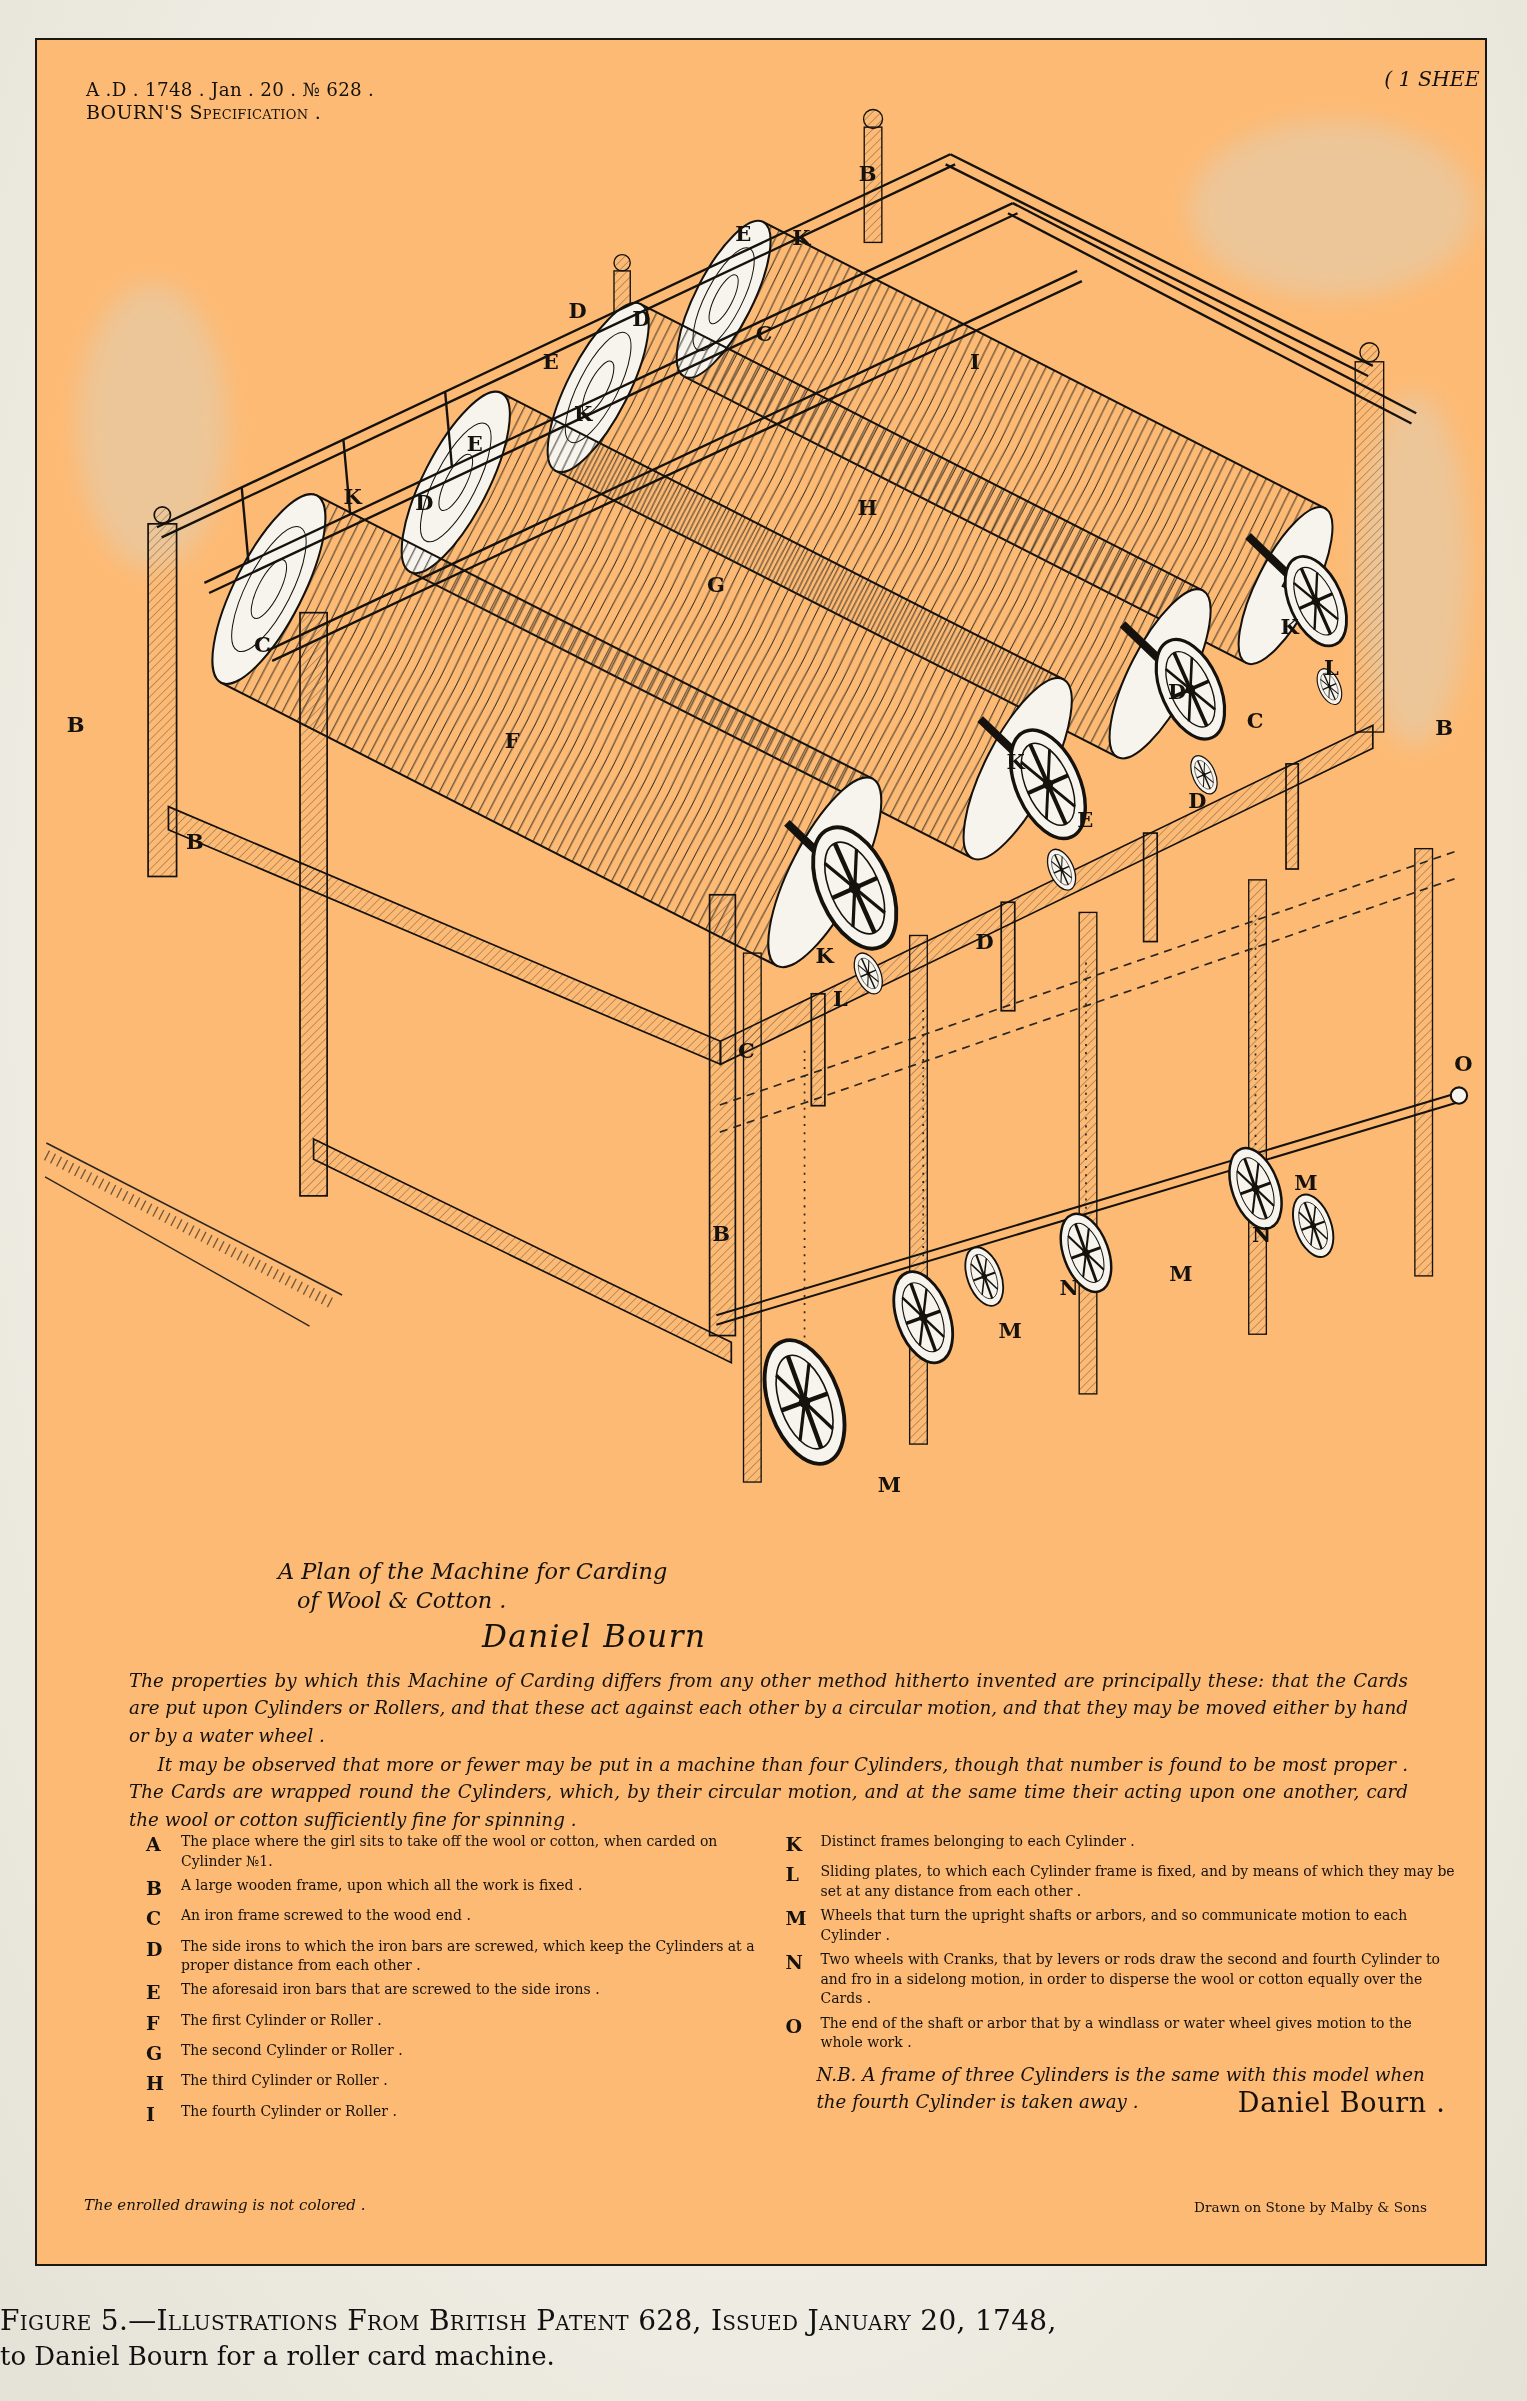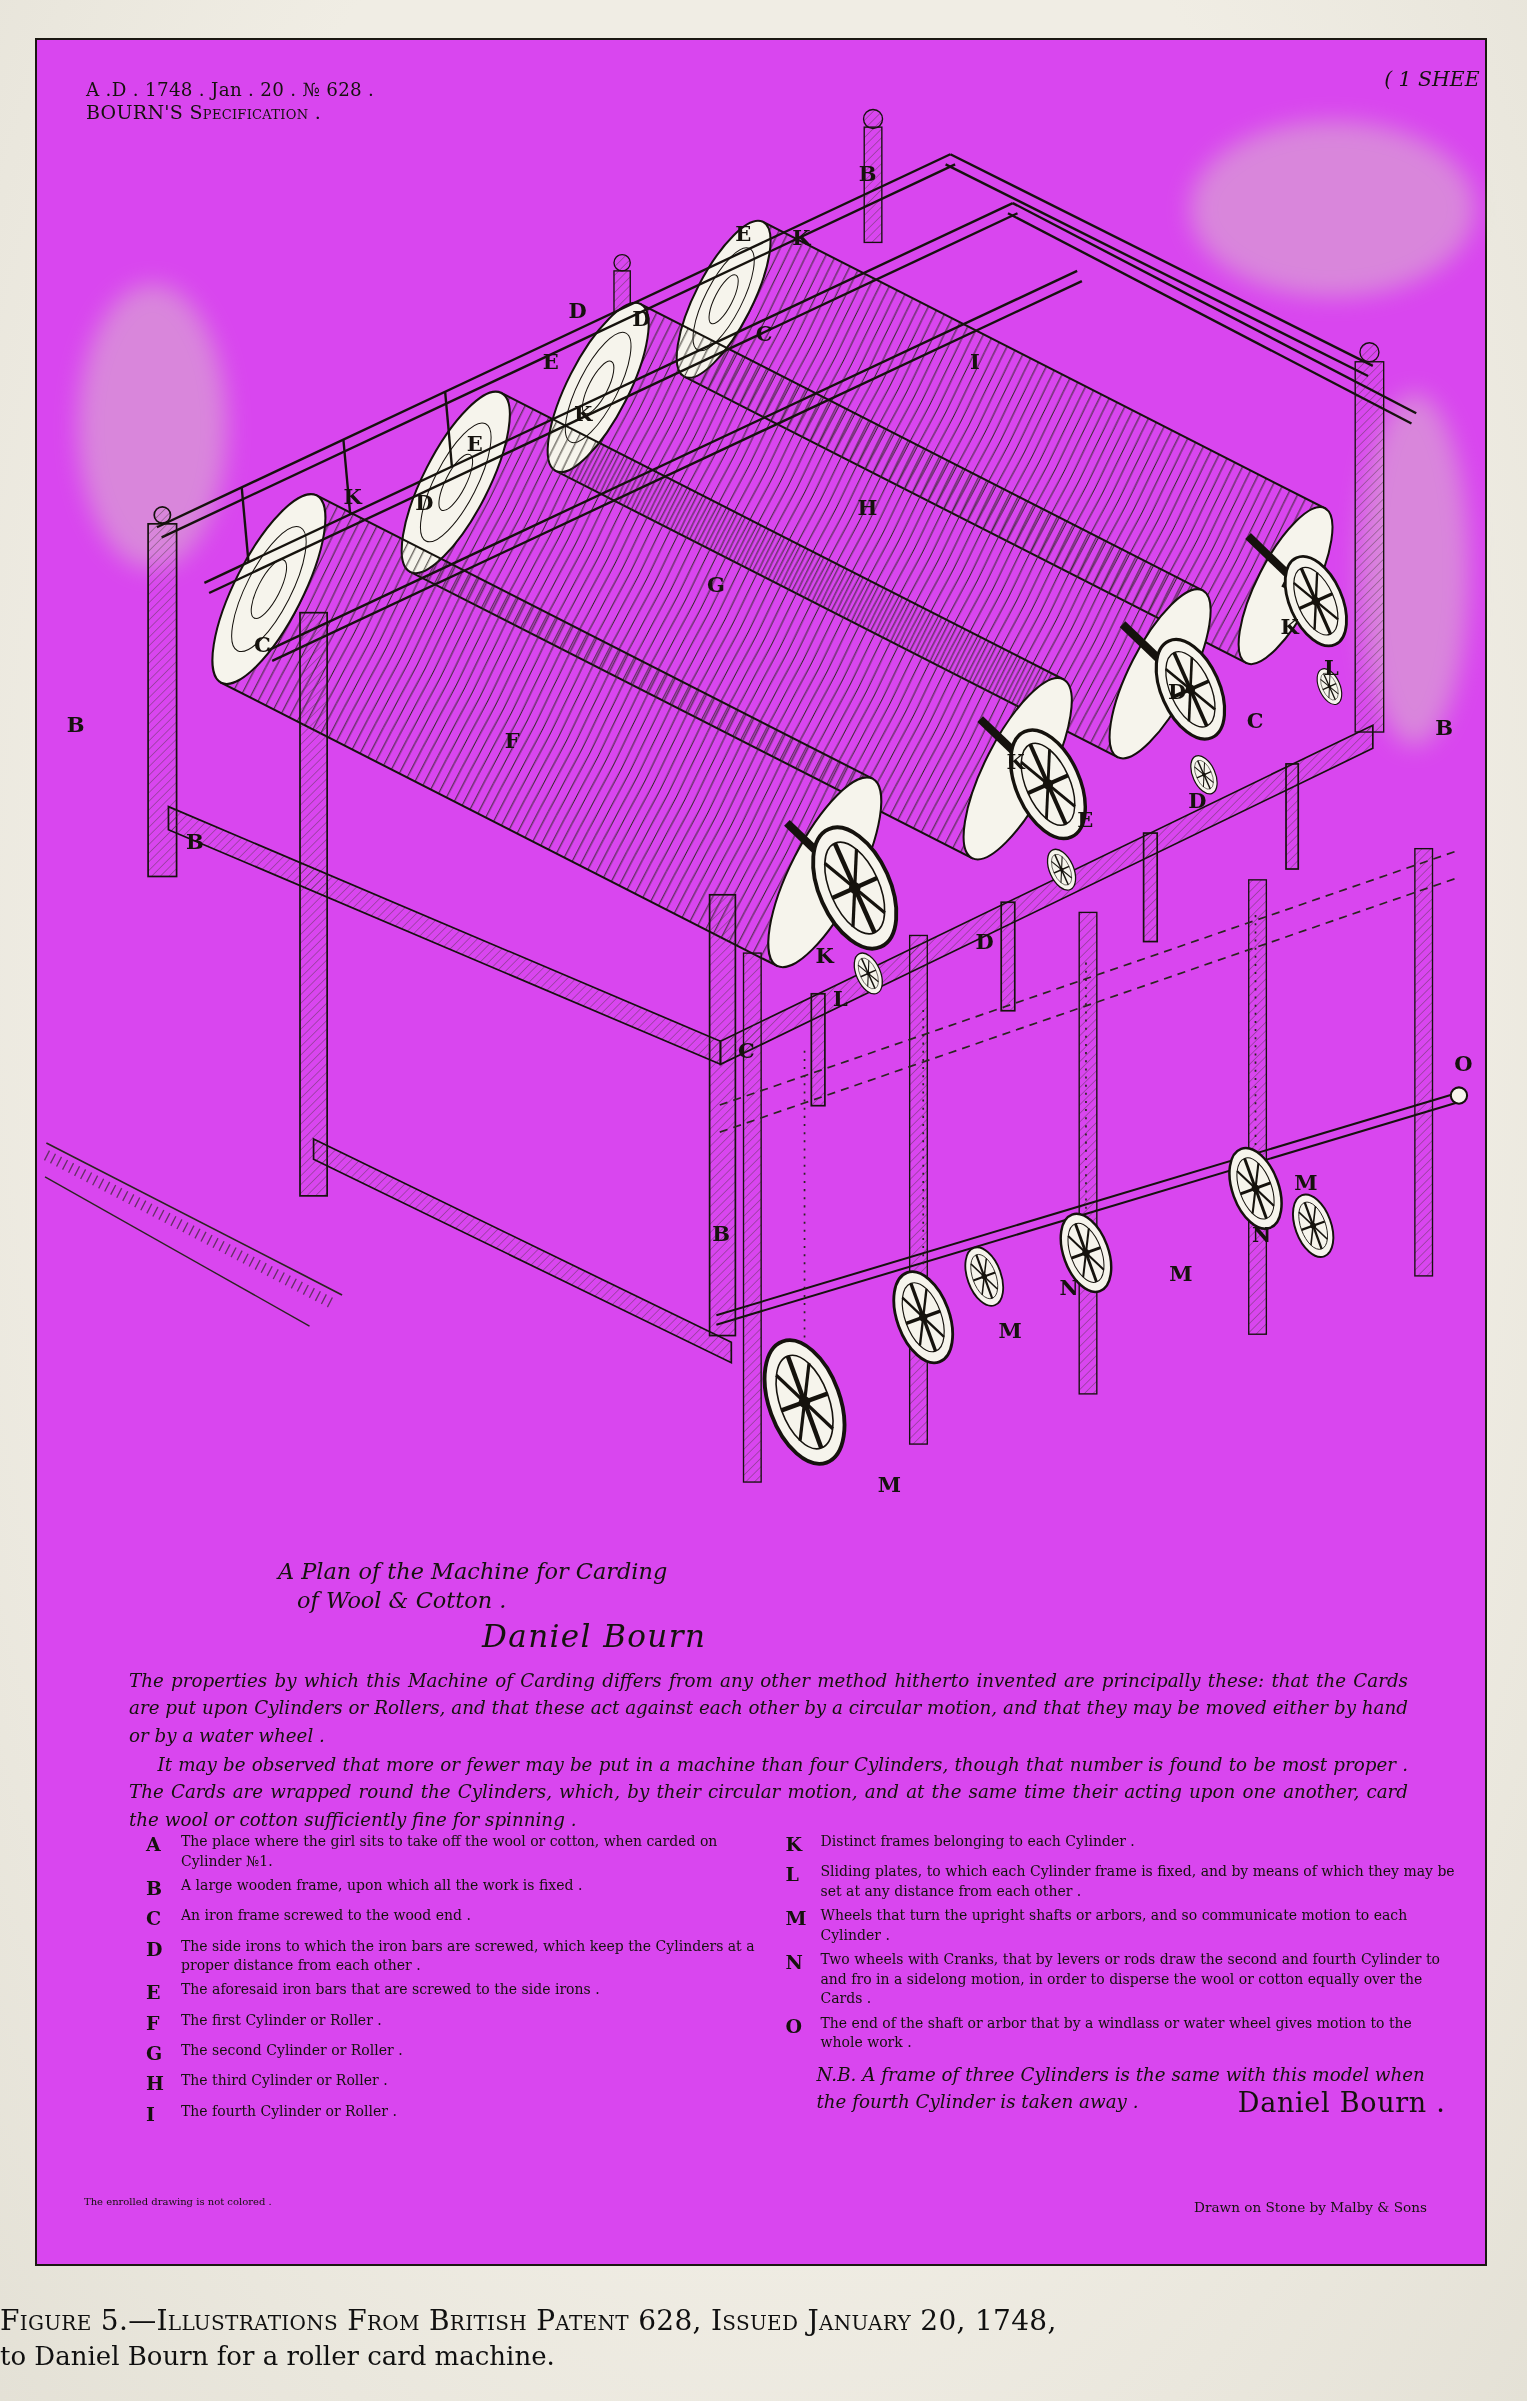--- a/index.html
+++ b/index.html
@@ -3,21 +3,21 @@
 <meta charset="utf-8">
 <style>
   html,body{margin:0;padding:0;}
   body{
     width:1528px;height:2401px;position:relative;
     background:radial-gradient(ellipse at 50% 40%, #f0ede4 60%, #e4e1d6 100%);
     font-family:"DejaVu Serif", serif;color:#15120d;overflow:hidden;
   }
   .plate{
     position:absolute;left:35px;top:38px;width:1452px;height:2228px;
-    border:2.7px solid #1b1812;background:#d946ef;box-sizing:border-box;
+    border:2.7px solid #1b1812;background:#fdba74;box-sizing:border-box;
   }
   .smudge{position:absolute;border-radius:50%;background:#d9d4c4;filter:blur(12.2px);opacity:.45;}
   .hdr-left{position:absolute;left:49px;top:39px;font-size:18.3px;letter-spacing:0.3px;}
   .hdr-left .l2{font-variant:small-caps;font-size:19px;margin-top:1.4px;}
   .hdr-right{position:absolute;right:5.4px;top:27px;font-style:italic;font-size:20.4px;}
   .drawing{position:absolute;left:1.4px;top:60px;width:1449px;height:1458px;}
   .plabel{font-family:"DejaVu Serif",serif;font-size:31px;font-weight:bold;fill:#15120d;}
   .draw-caption{position:absolute;left:241px;top:1518px;width:516px;}
   .script{font-style:italic;}
   .cap1{font-size:22.4px;}
@@ -28,21 +28,21 @@
   .intro p{margin:0;}
   .intro p + p{text-indent:28.5px;margin-top:1.4px;}
   .legend{position:absolute;left:109px;top:1792px;width:1309px;display:flex;gap:28.5px;}
   .legend-col-left{flex:0 0 611px;}
   .legend-col-right{flex:1;}
   .legend-row{display:flex;margin-bottom:4.7px;}
   .legend-letter{flex:0 0 35px;font-weight:bold;font-size:19px;line-height:1.35;}
   .legend-text{font-size:14px;line-height:1.4;}
   .nb{margin-top:9.5px;padding-left:31px;font-style:italic;font-size:18.3px;line-height:1.45;}
   .nb-sig{text-align:right;font-size:27px;margin-top:-28.5px;padding-right:9.5px;letter-spacing:0.7px;}
-  .foot-left{position:absolute;left:47px;top:2156px;font-size:10px;}
+  .foot-left{position:absolute;left:47px;top:2156px;font-style:italic;font-size:15px;}
   .foot-right{position:absolute;right:58px;top:2159px;font-size:13.6px;}
   .imprint{position:absolute;left:0;top:2184px;width:100%;text-align:center;}
   .imprint .i1{font-variant:small-caps;font-size:15px;letter-spacing:0.7px;}
   .imprint .i2{font-size:11.5px;color:#2e2a22;margin-top:1.4px;text-shadow:0 0 0.7px #2e2a22;}
   .fig-caption{position:absolute;left:0;top:2304px;width:100%;text-align:left;color:#101010;}
   .fig-caption .c1{font-variant:small-caps;font-size:28px;letter-spacing:0.3px;}
   .fig-caption .c2{font-size:26px;margin-top:4.1px;}
 </style>
 </head>
 <body>

